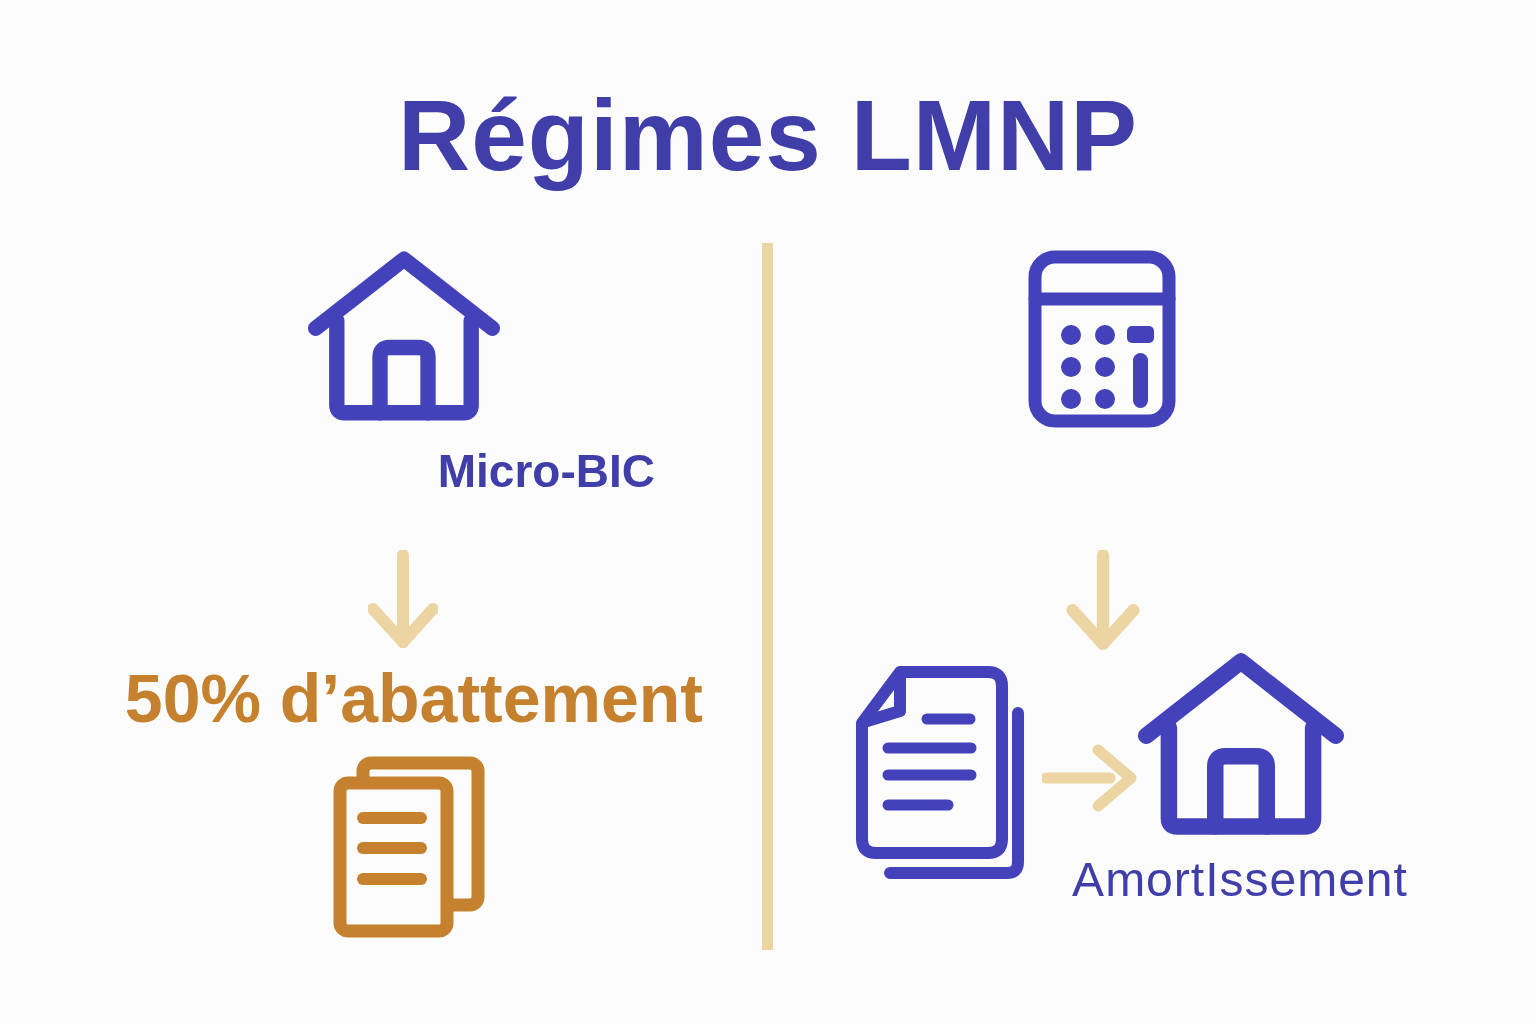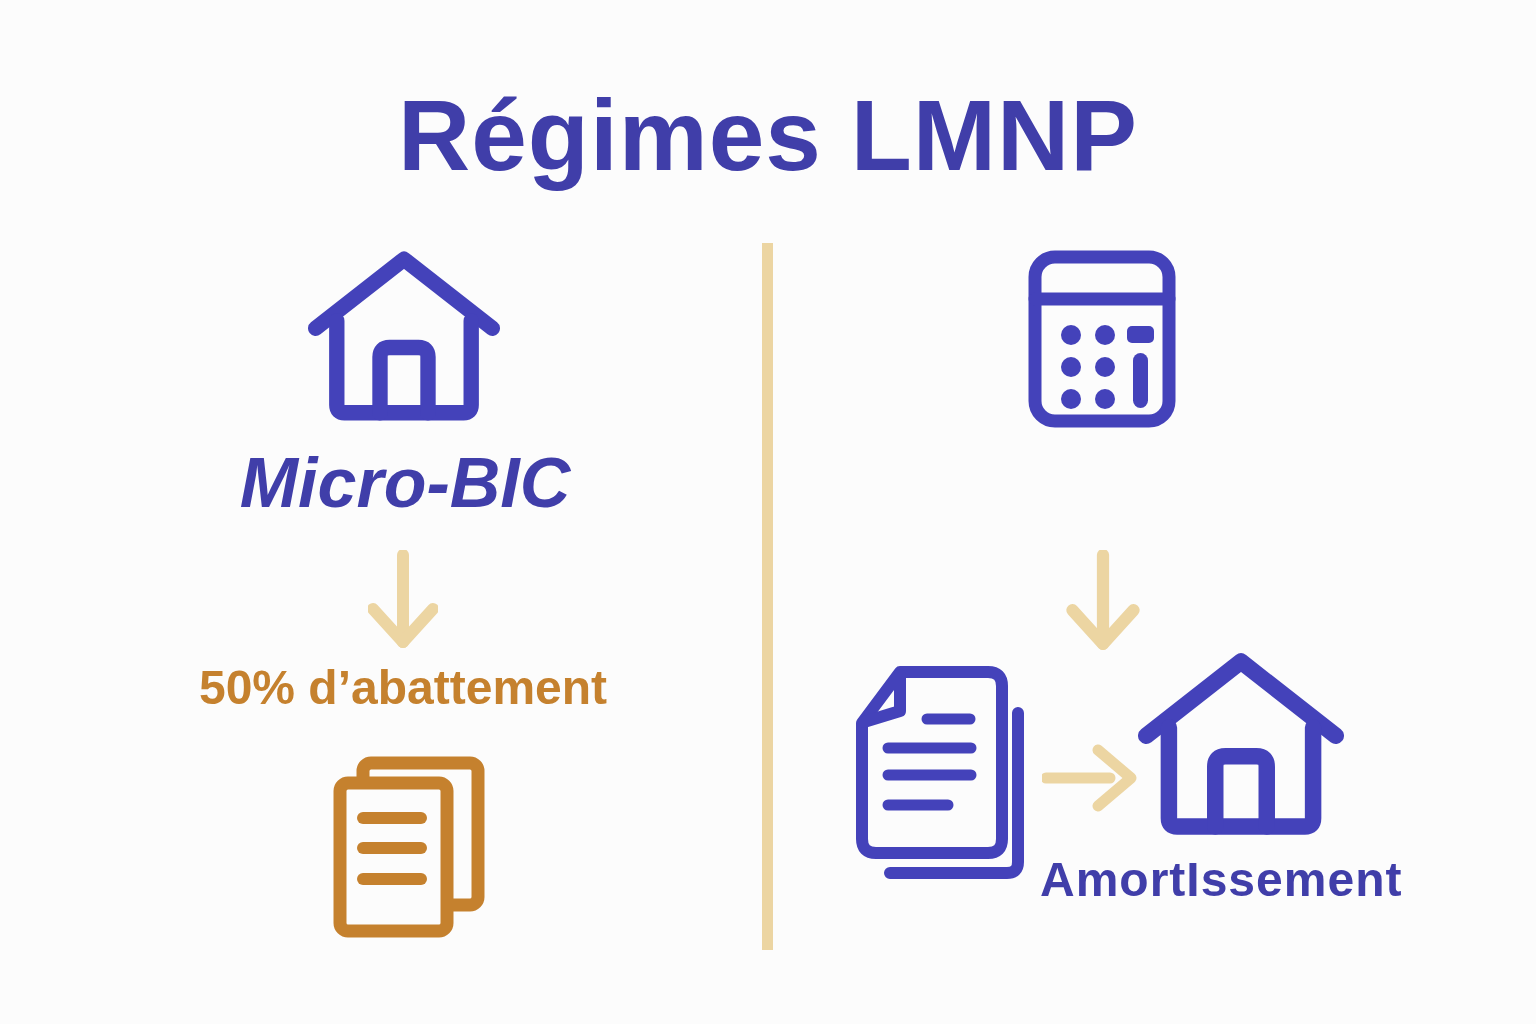--- a/index.html
+++ b/index.html
@@ -18,30 +18,29 @@
   .stage{position:relative;width:1536px;height:748px;background:var(--bg,#FCFCFC);}
   .abs{position:absolute;}
 
   .title{
     left:0;top:85px;width:1536px;margin:0;
     text-align:center;line-height:1;
     font-size:100px;font-weight:700;letter-spacing:1px;
     color:var(--text-blue,#403EA9);
   }
   .col-label{
-    font-size:70px;font-weight:700;line-height:1;text-align:center;
+    font-size:46px;font-weight:700;line-height:1;text-align:right;
     color:var(--text-blue,#403EA9);
-    font-style:italic;
   }
   .result-label{
-    font-size:48px;font-weight:700;line-height:1;text-align:center;
+    font-size:68px;font-weight:700;line-height:1;text-align:right;
     color:var(--icon-orange,#C5812E);
   }
   .amort-label{
-    font-size:48px;font-weight:700;line-height:1;letter-spacing:1px;
+    font-size:48px;font-weight:400;line-height:1;text-align:center;letter-spacing:1px;
     color:var(--text-blue,#403EA9);
   }
 
   .divider{
     left:762px;top:243px;width:11px;height:707px;
     background:var(--arrow-beige,#ECD5A2);
   }
 
   svg{display:block;}
   .stroke{fill:none;stroke:currentColor;stroke-linecap:round;stroke-linejoin:round;}

